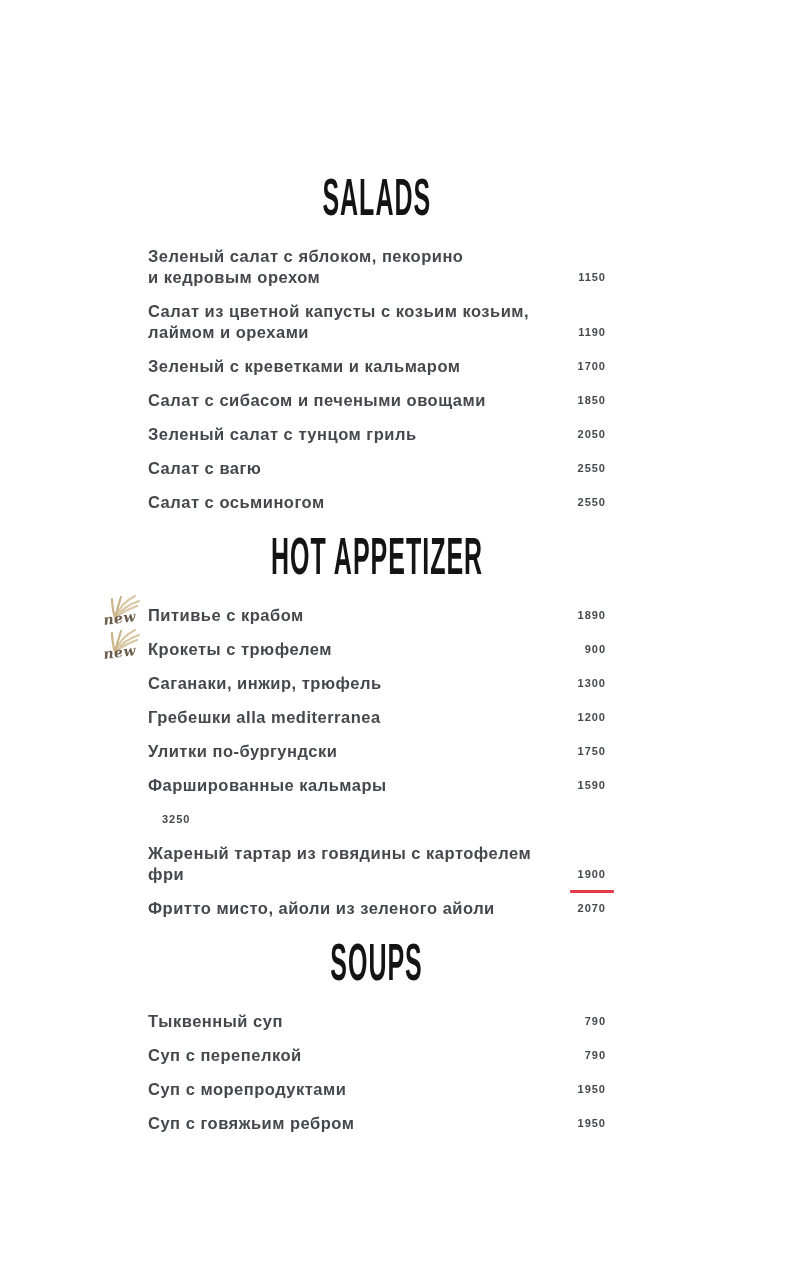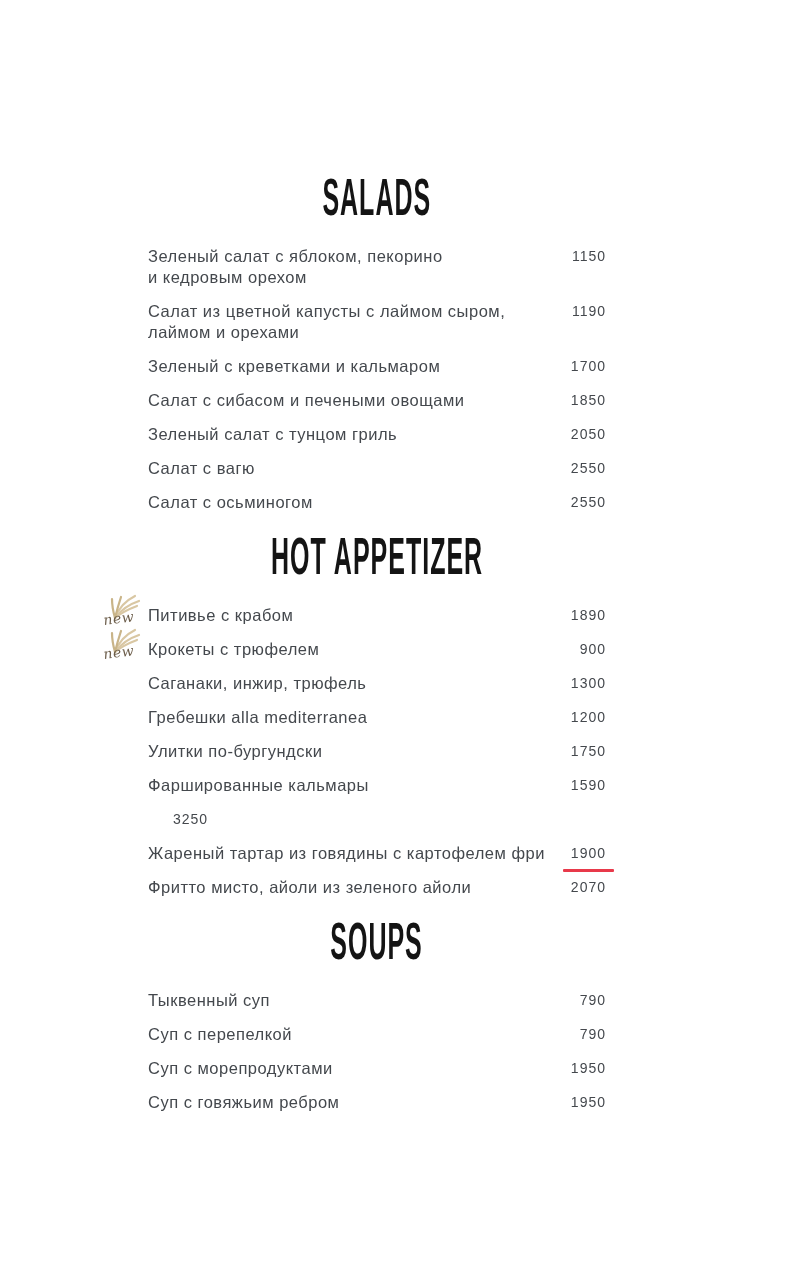--- a/index.html
+++ b/index.html
@@ -32,34 +32,36 @@
     font-size:50px;
     line-height:58px;
     font-weight:700;
     letter-spacing:2px;
     color:var(--heading);
     transform:scale(0.5,1.05);
   }
   .menu-item{
     display:flex;
     justify-content:space-between;
+    align-items:flex-end;
     margin-bottom:13px;
+    font-weight:bold;
   }
   .item-name{
     font-size:16.5px;
     line-height:21px;
     letter-spacing:0.5px;
     white-space:pre-line;
     position:relative;
   }
   .item-price{
-    font-size:14px;
+    font-size:11px;
     line-height:21px;
     letter-spacing:1px;
-    margin-left:25px;
+    margin-left:14px;
     white-space:nowrap;
     position:relative;
   }
   .item-price.highlighted::after{
     content:"";
     position:absolute;
     left:-8px;right:-8px;bottom:-8px;
     height:3px;
     background:var(--underline);
     border-radius:1px;
@@ -87,21 +89,21 @@
 
   <div class="menu-section">
     <h2 class="section-heading"><span class="title-text">SALADS</span></h2>
 
     <div class="menu-item">
       <span class="item-name">Зеленый салат с яблоком, пекорино
 и кедровым орехом</span>
       <span class="item-price">1150</span>
     </div>
     <div class="menu-item">
-      <span class="item-name">Салат из цветной капусты с лаймом сыром,
+      <span class="item-name">Салат из цветной капусты с козьим козьим,
 лаймом и орехами</span>
       <span class="item-price">1190</span>
     </div>
     <div class="menu-item">
       <span class="item-name">Зеленый с креветками и кальмаром</span>
       <span class="item-price">1700</span>
     </div>
     <div class="menu-item">
       <span class="item-name">Салат с сибасом и печеными овощами</span>
       <span class="item-price">1850</span>

